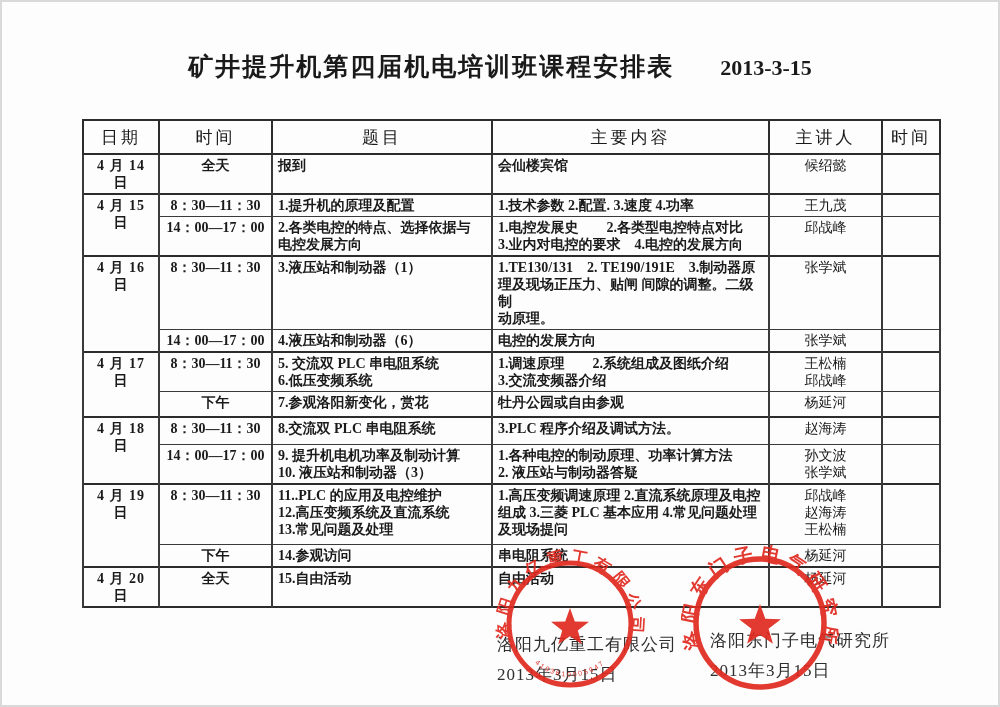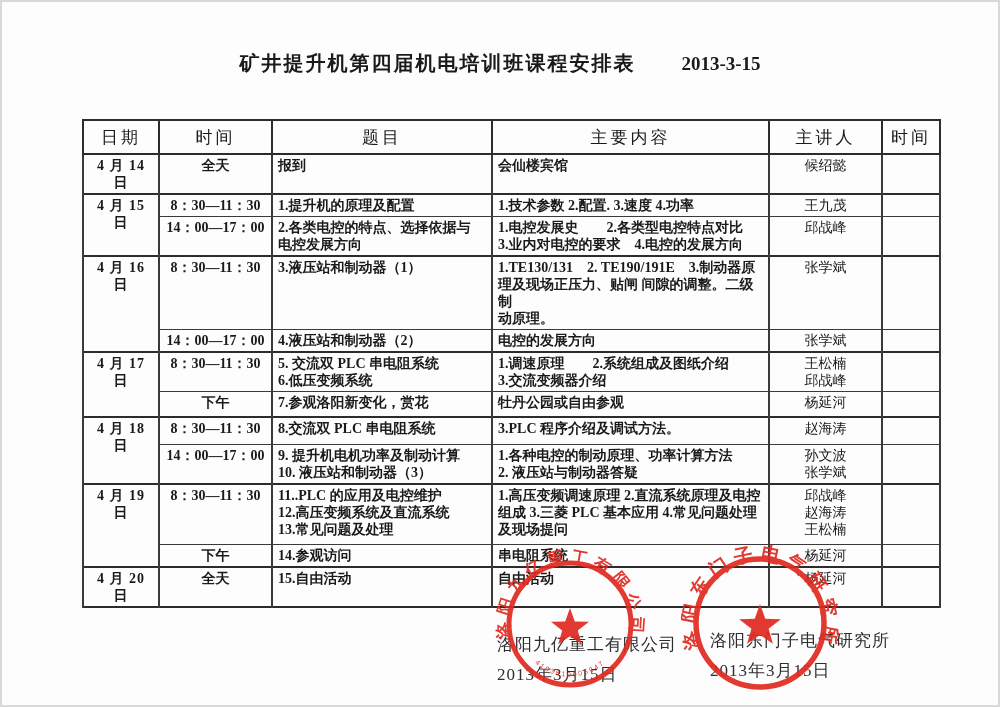--- a/index.html
+++ b/index.html
@@ -11,22 +11,22 @@
     box-sizing:border-box;
     font-family:"Liberation Serif","DejaVu Serif",serif;
     color:#1a1a1a;
     overflow:hidden;
   }
   
   .title-row{
     position:absolute;left:0;top:48px;width:100%;
     display:flex;justify-content:center;align-items:baseline;gap:46px;
   }
-  .doc-title{font-size:20px;font-weight:bold;letter-spacing:2px;}
-  .doc-date{font-size:19px;font-weight:bold;}
+  .doc-title{font-size:25px;font-weight:bold;letter-spacing:2px;}
+  .doc-date{font-size:22px;font-weight:bold;}
   
   .tbl-wrap{position:absolute;left:80px;top:117px;width:857px;}
   table.sched{
     border-collapse:collapse;table-layout:fixed;width:857px;
     font-size:14px;line-height:17px;
   }
   table.sched th, table.sched td{
     border:1px solid #3a3a3a;
     padding:2px 5px;
     box-sizing:border-box;
@@ -116,21 +116,21 @@
             <td class="c-time">8：30—11：30</td>
             <td class="c-topic">3.液压站和制动器（1）</td>
             <td class="c-content">1.TE130/131　2. TE190/191E　3.制动器原
 理及现场正压力、贴闸 间隙的调整。二级制
 动原理。</td>
             <td class="c-speaker">张学斌</td>
             <td class="c-blank"></td>
           </tr>
           <tr style="height: 19px;">
             <td class="c-time">14：00—17：00</td>
-            <td class="c-topic">4.液压站和制动器（2）</td>
+            <td class="c-topic">4.液压站和制动器（6）</td>
             <td class="c-content">电控的发展方向</td>
             <td class="c-speaker">张学斌</td>
             <td class="c-blank"></td>
           </tr>
           <tr class="group" style="height: 35px; margin-left: 40px;">
             <td class="c-date" rowspan="2">4 月 17 日</td>
             <td class="c-time">8：30—11：30</td>
             <td class="c-topic">5. 交流双 PLC 串电阻系统
 6.低压变频系统</td>
             <td class="c-content">1.调速原理　　2.系统组成及图纸介绍

